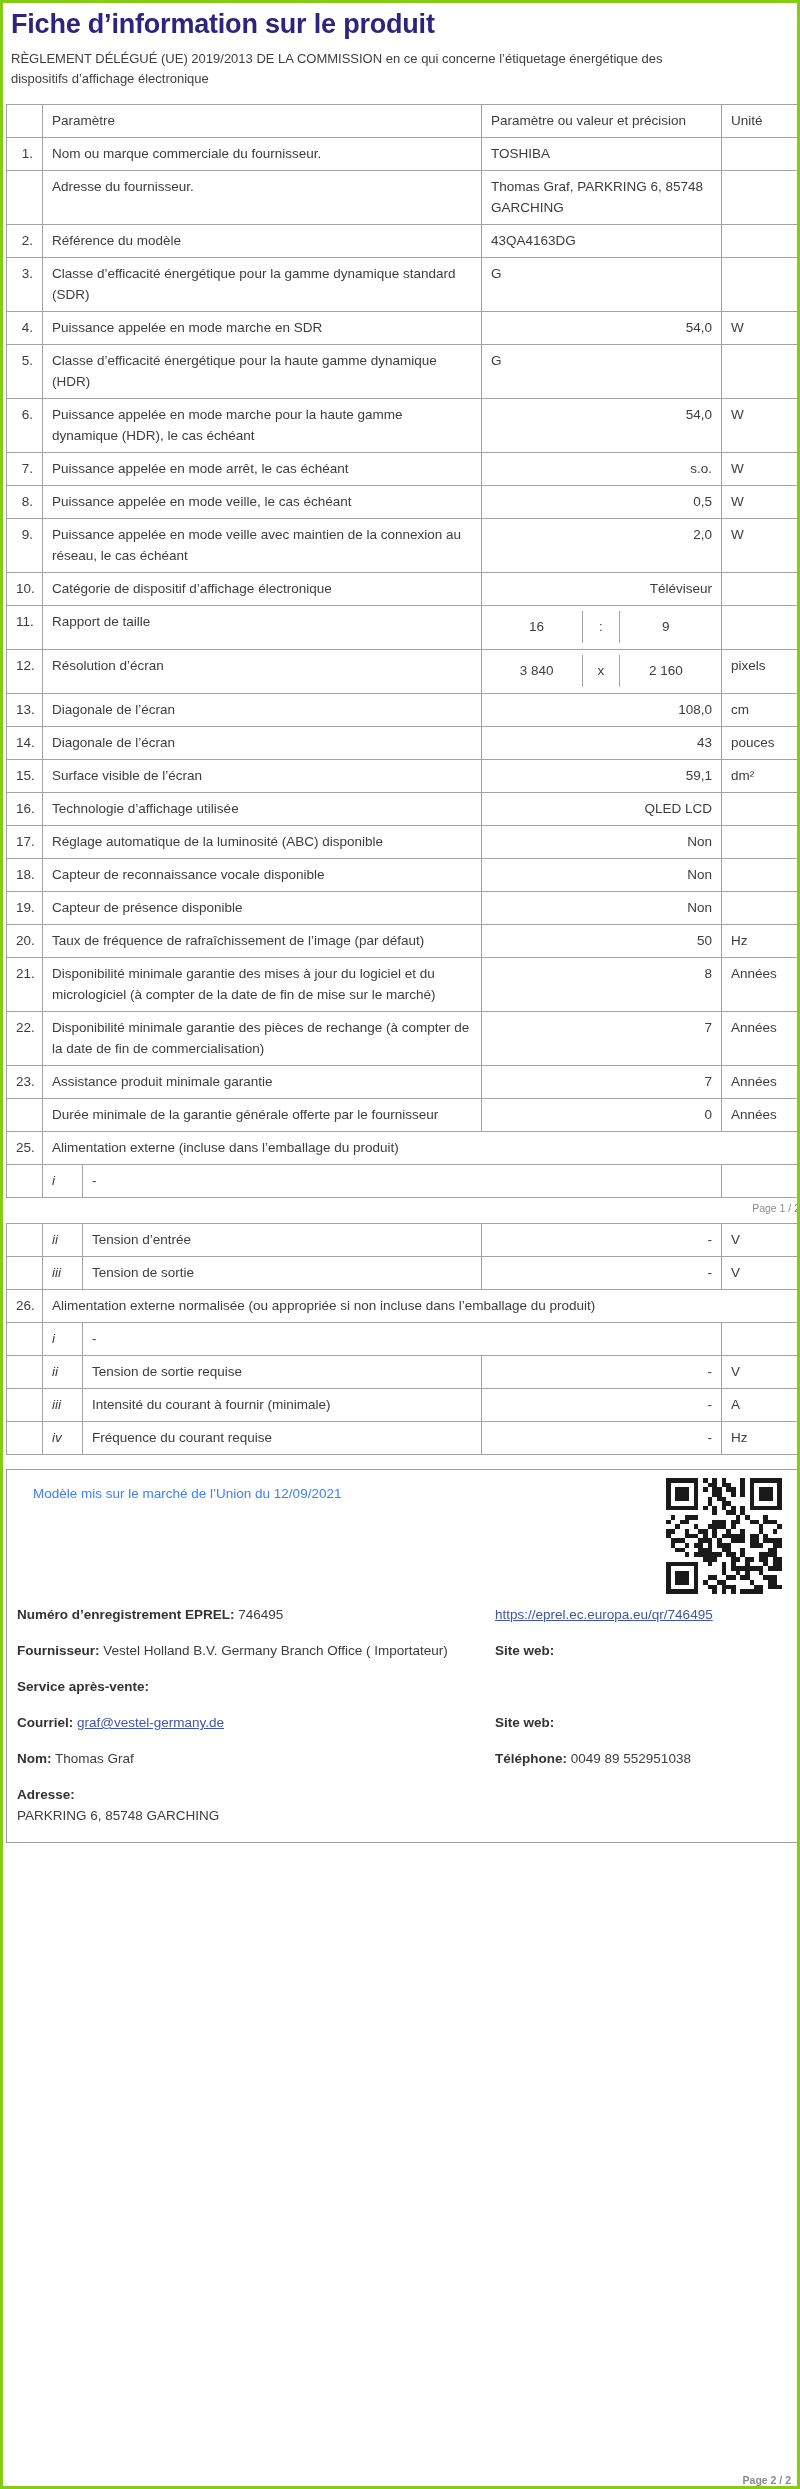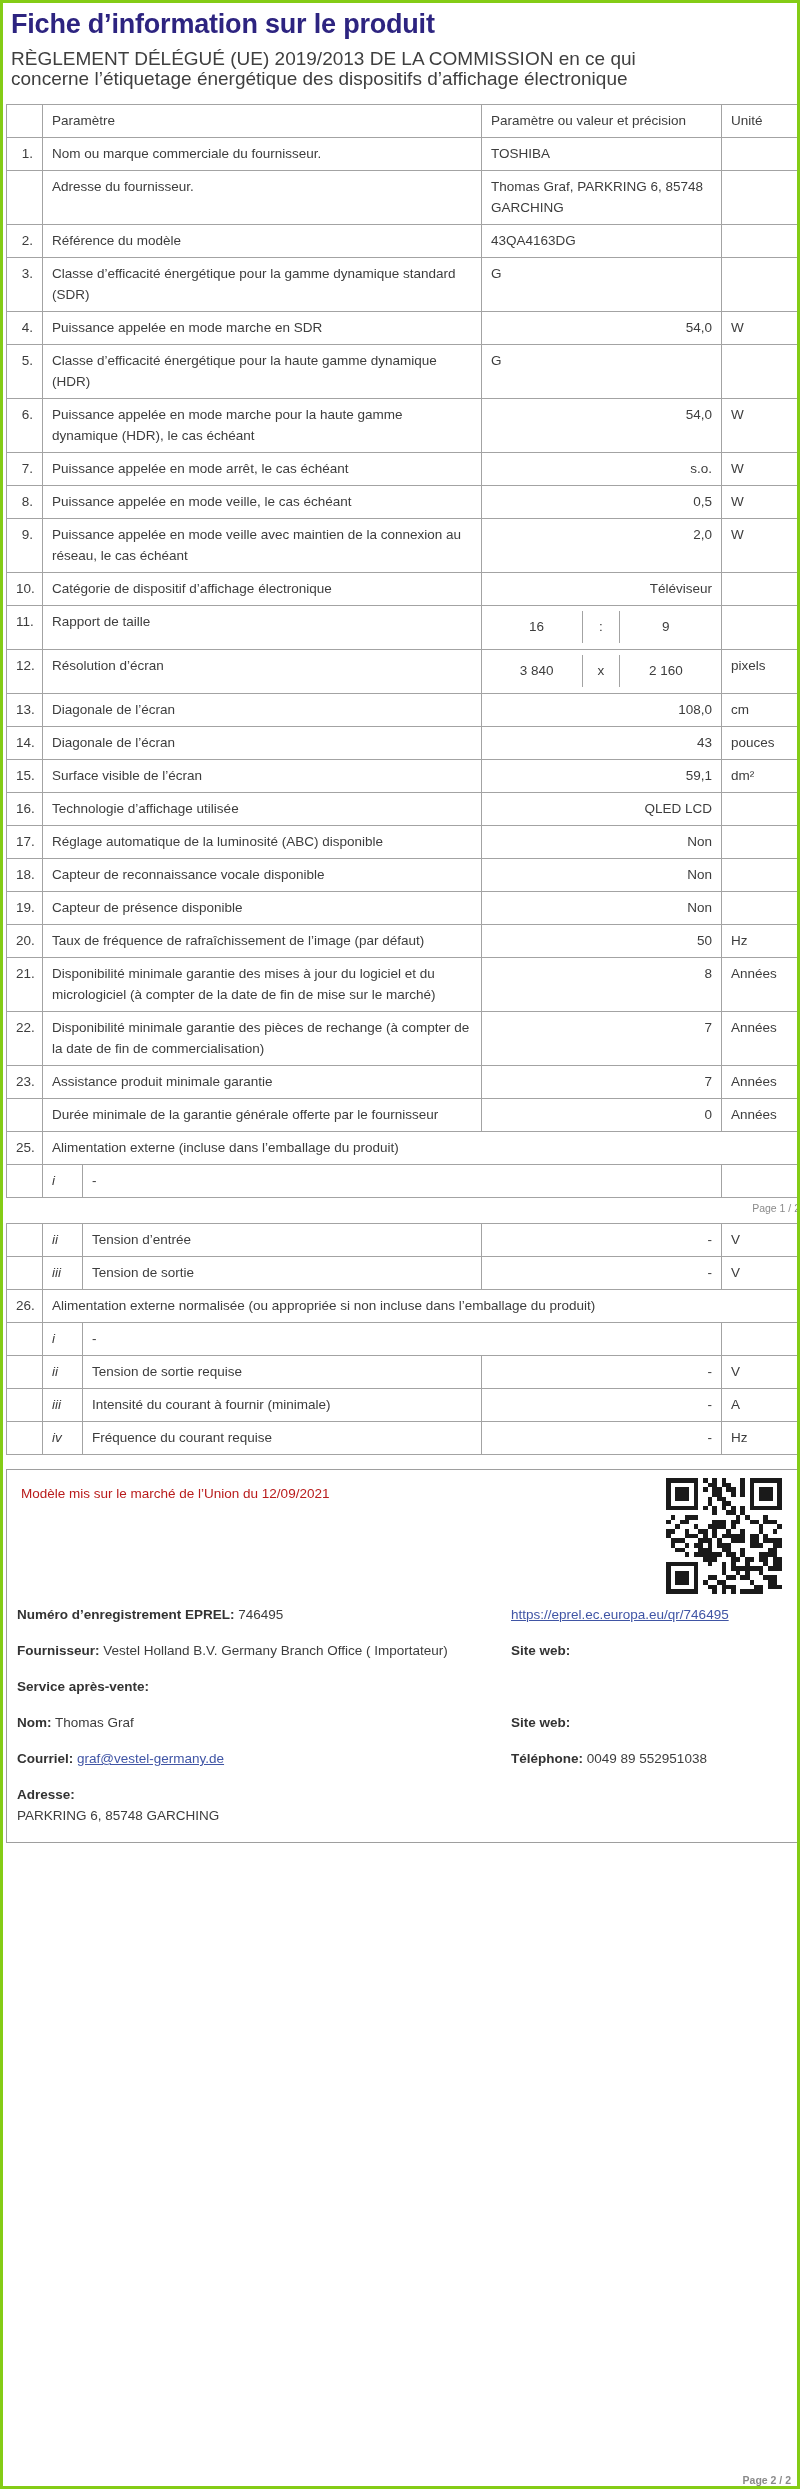--- a/index.html
+++ b/index.html
@@ -16,21 +16,21 @@
   .title{
     margin:6px 0 0 8px;
     font-size:27px;
     font-weight:bold;
     color:#2d2480;
     letter-spacing:-0.2px;
   }
   .regulation{
     margin:9px 0 0 8px;
     max-width:690px;
-    font-size:19px;
+    font-size:13px;
     line-height:20px;
     color:#3f3f3f;
   }
   table.sheet{
     border-collapse:collapse;
     table-layout:fixed;
     width:794px;
     margin:15px 0 0 3px;
     font-size:13.5px;
   }
@@ -65,26 +65,26 @@
   .info-box{
     position:relative;
     width:794px;
     box-sizing:border-box;
     margin:14px 0 0 3px;
     border:1px solid #9e9e9e;
     padding:13px 14px 16px 10px;
     font-size:13.5px;
     line-height:21px;
   }
-  .market-line{margin:0 0 0 4px;color:#b91c1c;}
+  .market-line{margin:0 0 0 16px;color:#3b82f6;}
   .qr{position:absolute;top:8px;right:17px;}
   .info-grid{
     display:grid;
     grid-template-columns:468px auto;
-    column-gap:26px;
+    column-gap:10px;
     margin-top:100px;
   }
   .info-row{margin-bottom:15px;}
   .lbl{font-weight:bold;color:#333;}
   .val{color:#3d3d3d;}
   a.doc-link{color:#4055a5;}
   .footer-page{
     position:absolute;
     right:6px;bottom:0;
     font-size:10.5px;color:#8a8a8a;font-weight:bold;
@@ -667,26 +667,26 @@
           <span class="val">746495</span>
         </div>
         <div class="info-row" style="max-width:455px;">
           <span class="lbl">Fournisseur:</span>
           <span class="val">Vestel Holland B.V. Germany Branch Office ( Importateur)</span>
         </div>
         <div class="info-row">
           <span class="lbl">Service après-vente:</span>
         </div>
         <div class="info-row">
+          <span class="lbl">Courriel:</span>
+          <a class="doc-link" href="#">graf@vestel-germany.de</a>
+        </div>
+        <div class="info-row">
           <span class="lbl">Nom:</span>
           <span class="val">Thomas Graf</span>
-        </div>
-        <div class="info-row">
-          <span class="lbl">Courriel:</span>
-          <a class="doc-link" href="#">graf@vestel-germany.de</a>
         </div>
         <div style="margin-bottom:0;">
           <div class="lbl">Adresse:</div>
           <div class="val">PARKRING 6, 85748 GARCHING</div>
         </div>
       </div>
       <div>
         <div class="info-row">
           <a class="doc-link" href="#">https://eprel.ec.europa.eu/qr/746495</a>
         </div>

